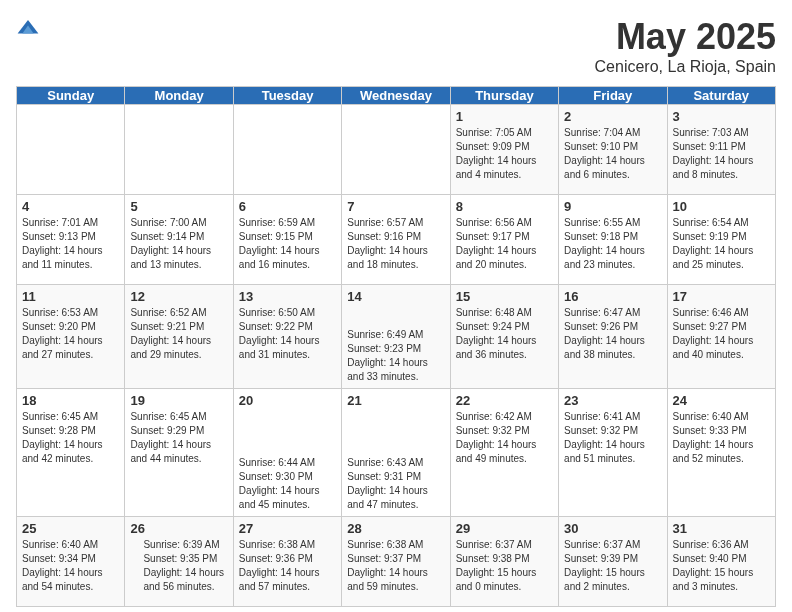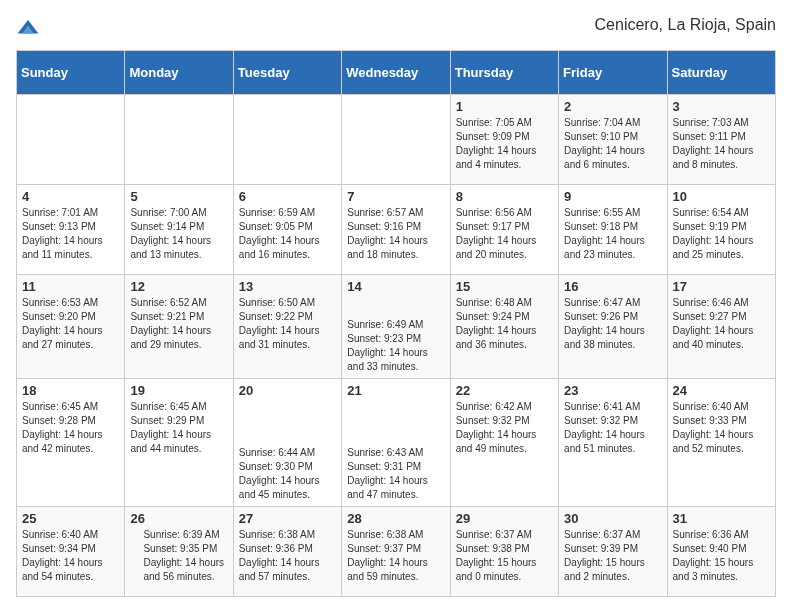--- a/index.html
+++ b/index.html
@@ -50,22 +50,22 @@
     table {
       width: 100%;
       border-collapse: collapse;
       table-layout: fixed;
     }
     thead tr th {
       background-color: #2a6db5;
       color: #fff;
       font-size: 13px;
       font-weight: bold;
-      padding: 14px 4px;
-      text-align: left;
+      padding: 1px 4px;
+      text-align: center;
       border: 1px solid #ccc;
     }
     tbody tr td {
       vertical-align: top;
       padding: 4px 5px;
       border: 1px solid #ccc;
       font-size: 10.5px;
       color: #333;
       background: #fff;
       height: 90px;
@@ -92,20 +92,21 @@
 <body>
 
 <div class="header-area">
   <div class="logo">
     <svg class="logo-icon" viewBox="0 0 30 30" xmlns="http://www.w3.org/2000/svg">
       <polygon points="2,22 15,5 28,22" fill="#2a6db5"></polygon>
       <polygon points="8,22 15,12 22,22" fill="#5b9bd5"></polygon>
     </svg>
   </div>
   <div class="title-block">
+    <div class="main-title">May 2025</div>
     <div class="subtitle">Cenicero, La Rioja, Spain</div>
   </div>
 </div>
 
 <table>
   <thead>
     <tr>
     <th>Sunday</th>
         <th>Monday</th>
         <th>Tuesday</th>
@@ -154,21 +155,21 @@
         <td>
           <span class="day-number">5</span>
           <div class="day-info" style="white-space: pre-line;">Sunrise: 7:00 AM
 Sunset: 9:14 PM
 Daylight: 14 hours
 and 13 minutes.</div>
         </td>
         <td>
           <span class="day-number">6</span>
           <div class="day-info" style="white-space: pre-line;">Sunrise: 6:59 AM
-Sunset: 9:05 PM
+Sunset: 9:15 PM
 Daylight: 14 hours
 and 16 minutes.</div>
         </td>
         <td>
           <span class="day-number">7</span>
           <div class="day-info" style="white-space: pre-line;">Sunrise: 6:57 AM
 Sunset: 9:16 PM
 Daylight: 14 hours
 and 18 minutes.</div>
         </td>

